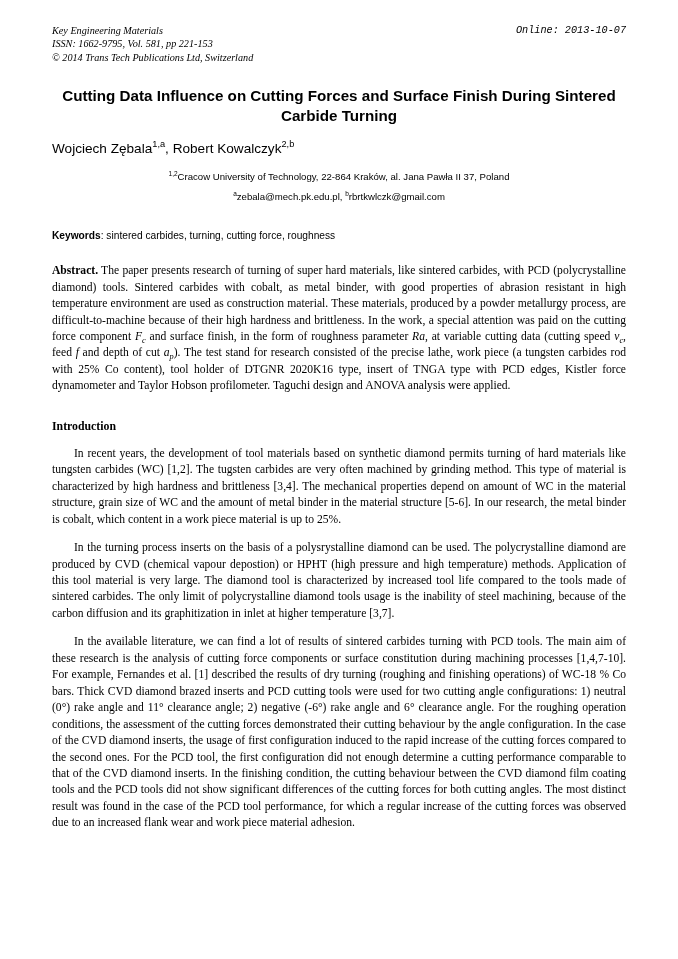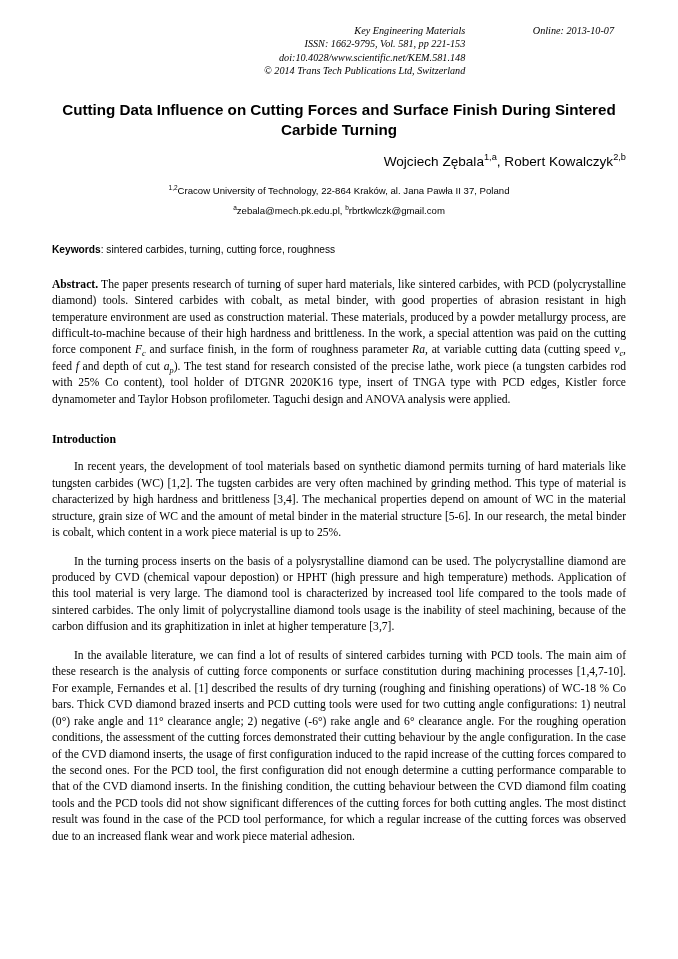--- a/index.html
+++ b/index.html
@@ -22,42 +22,42 @@
     position: relative;
   }
   
   .header {
     position: relative;
     font-size: 10.2px;
     line-height: 1.32;
   }
   .header .left {
     width: 72%;
-    text-align: right;
   }
   .header .online {
     position: absolute;
-    right: 12px;
+    right: 0;
     top: 0;
     font-style: italic;
     font-size: 10.2px;
+    font-family: Liberation Mono, monospace;
   }
   .it { font-style: italic; }
   
   .title {
     margin-top: 22px;
     text-align: center;
     font-family: "Liberation Sans", sans-serif;
     font-weight: bold;
     font-size: 15.2px;
     line-height: 1.3;
   }
   .authors {
     margin-top: 14px;
-    text-align: right;
+    text-align: left;
     font-family: "Liberation Sans", sans-serif;
     font-size: 13.6px;
     line-height: 1.35;
   }
   .affil {
     margin-top: 13px;
     text-align: center;
     font-family: "Liberation Sans", sans-serif;
     font-size: 9.6px;
   }
@@ -102,21 +102,20 @@
 </style>
 </head>
 <body>
 
 <div class="page">
 
   <div class="header">
     <div class="left">
       <div class="it">Key Engineering Materials</div>
       <div class="it">ISSN: 1662-9795, Vol. 581, pp 221-153</div>
-      <div class="it">doi:10.4028/www.scientific.net/KEM.581.148</div>
       <div class="it">© 2014 Trans Tech Publications Ltd, Switzerland</div>
     </div>
     <div class="online">Online: 2013-10-07</div>
   </div>
 
   <div class="title">Cutting Data Influence on Cutting Forces and Surface Finish During Sintered Carbide Turning</div>
 
   <div class="authors">
     <span>Wojciech Zębala</span><sup>1,a</sup><span>, </span><span>Robert Kowalczyk</span><sup>2,b</sup>
   </div>

